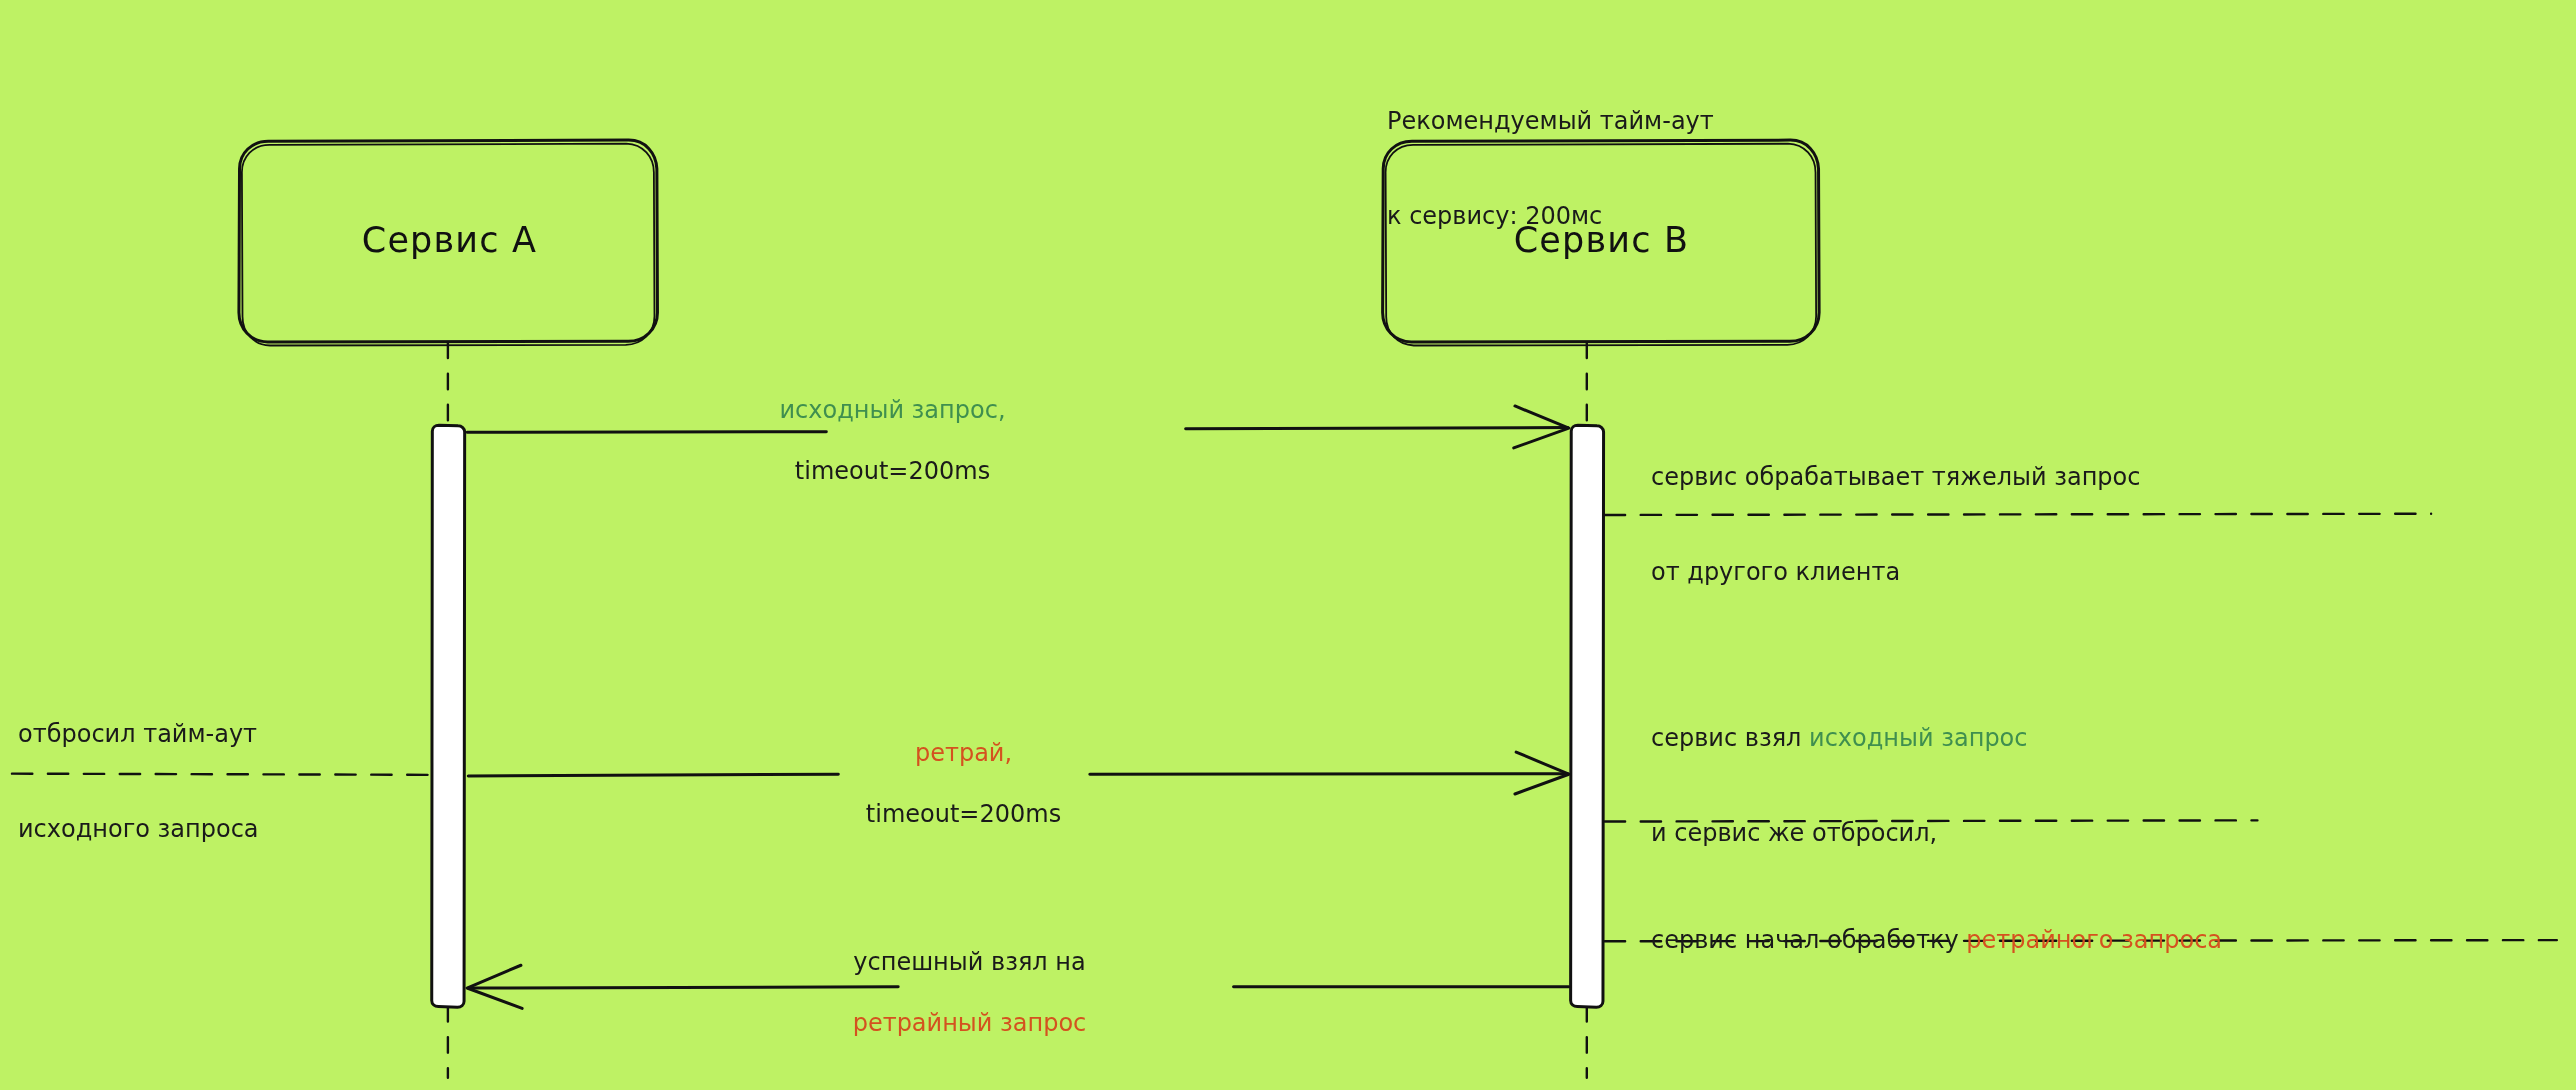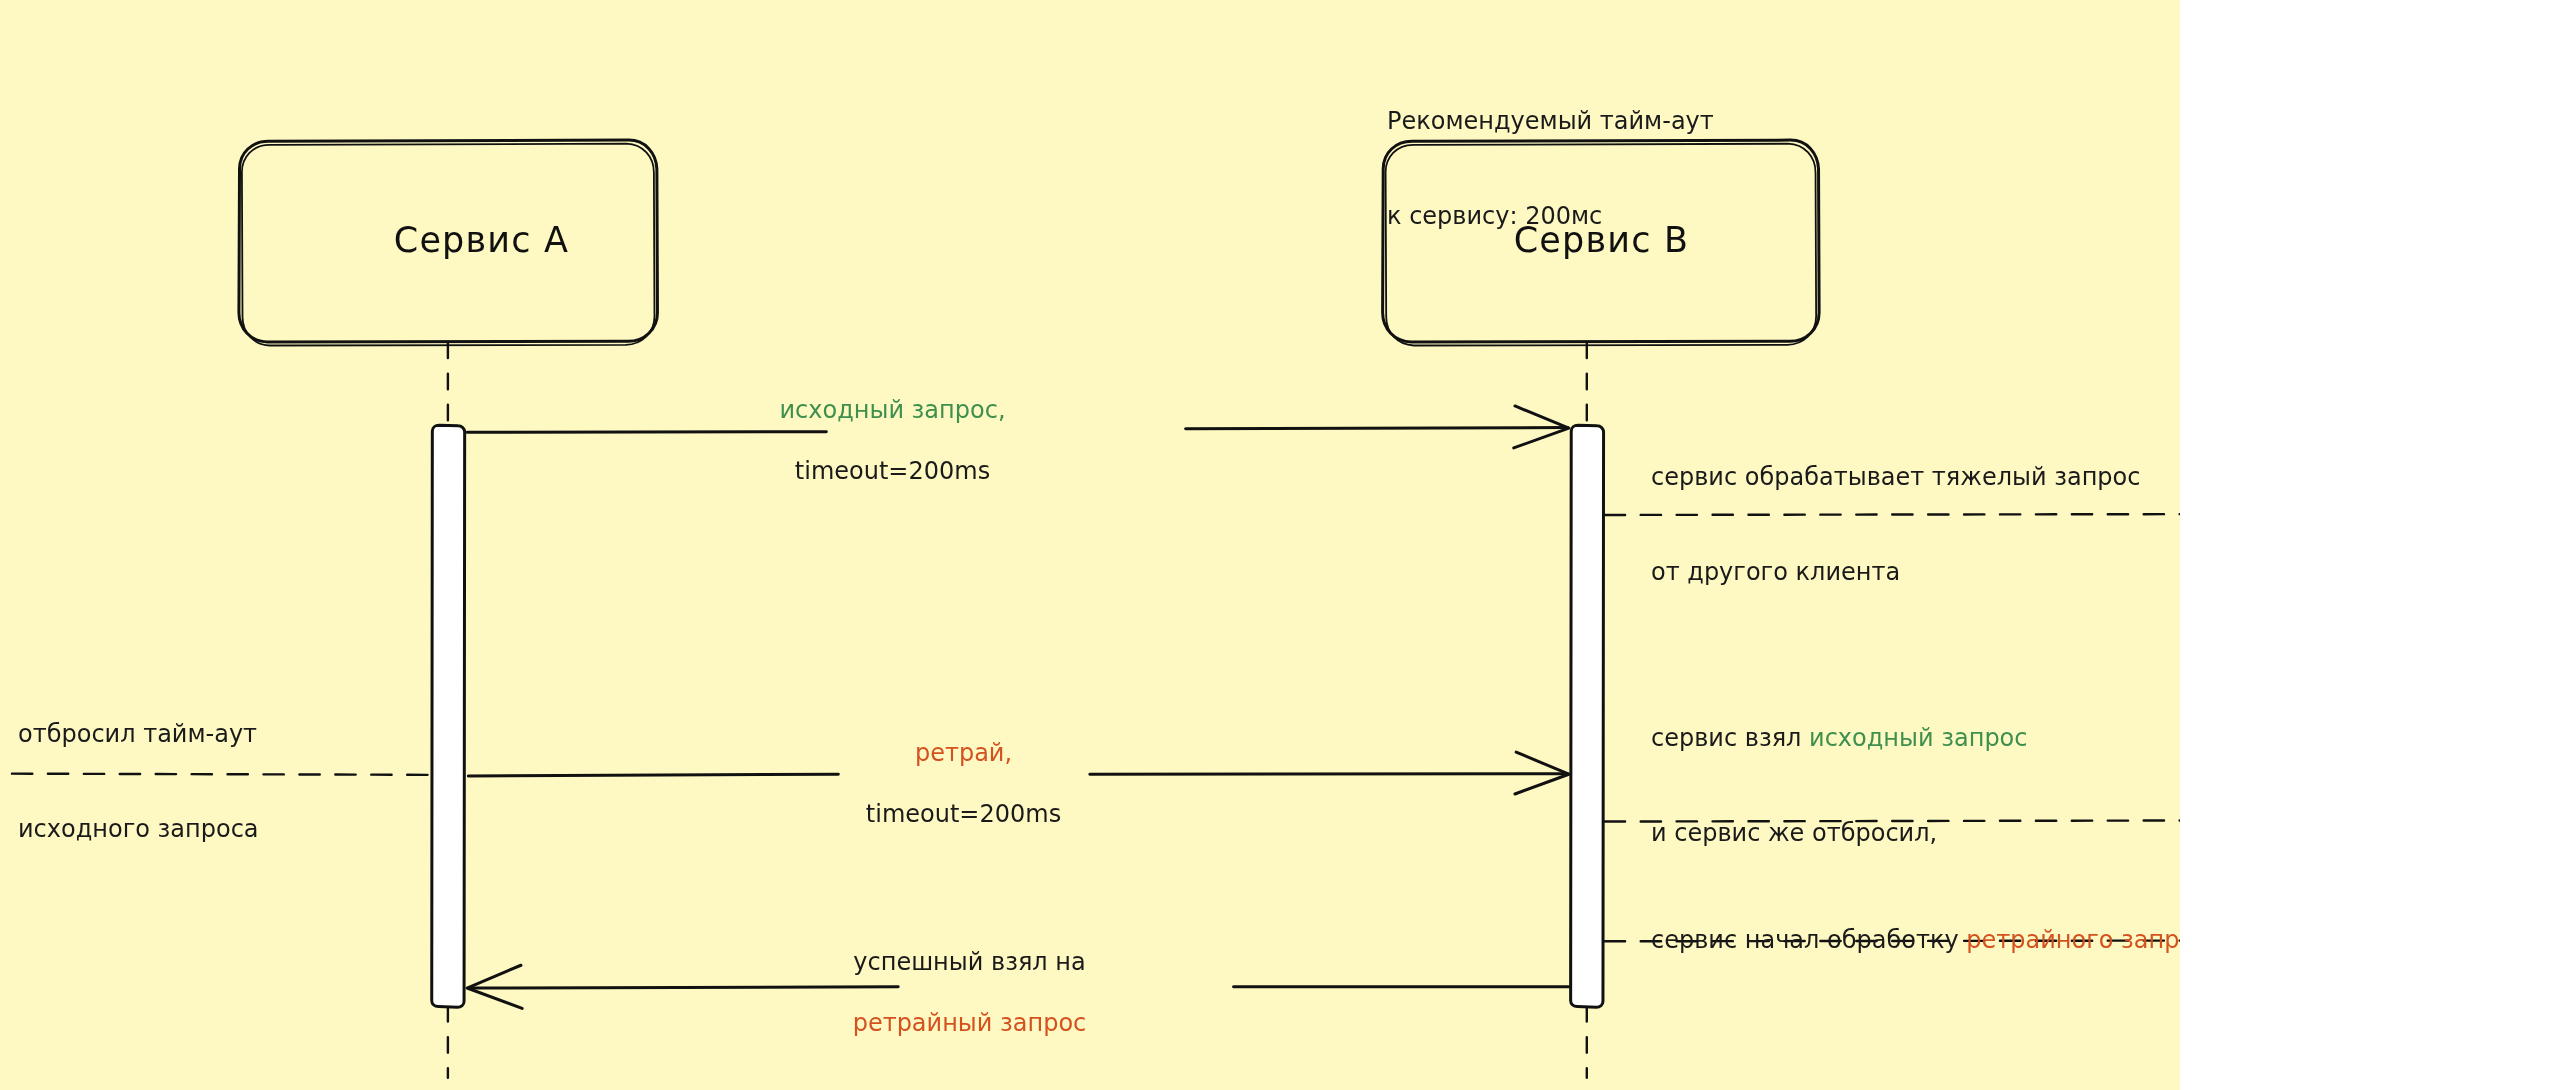--- a/index.html
+++ b/index.html
@@ -5,23 +5,23 @@
   html, body {
     margin: 0;
     padding: 0;
     background: #ffffff;
   }
   body {
     font-family: "DejaVu Sans", sans-serif;
   }
   #canvas {
     position: relative;
-    width: 2180px;
+    width: 2576px;
     height: 1091px;
-    background: #fef9c3;
+    background: #bef264;
     overflow: hidden;
   }
   svg.layer {
     position: absolute;
     left: 0;
     top: 0;
     width: 2576px;
     height: 1091px;
   }
   .lbl {
@@ -110,21 +110,21 @@
         <path d="M20,1292 L720,1294"></path>
       </g>
     </g>
   </svg>
 
   <div class="lbl sz-top" style="left:1387px; top:43px; width:599px;">
     <div>Рекомендуемый тайм-аут</div>
     <div>к сервису: 200мс</div>
   </div>
 
-  <div class="participant-title" style="left:240px; top:180px; width:419px; height:120px;padding-left:32px;">Сервис A</div>
+  <div class="participant-title" style="left:240px; top:180px; width:419px; height:120px;">Сервис A</div>
   <div class="participant-title" style="left:1383px; top:180px; width:437px; height:120px;">Сервис B</div>
 
   <div class="lbl sz-main center note-green" style="left:683px; top:395px; width:419px;">исходный запрос,</div>
   <div class="lbl sz-main center" style="left:683px; top:456px; width:419px;">timeout=200ms</div>
 
   <div class="lbl sz-main center note-orange" style="left:754px; top:738px; width:419px;">ретрай,</div>
   <div class="lbl sz-main center" style="left:754px; top:799px; width:419px;">timeout=200ms</div>
 
   <div class="lbl sz-main center" style="left:754px; top:947px; width:431px;">успешный взял на</div>
   <div class="lbl sz-main center note-orange" style="left:754px; top:1008px; width:431px;">ретрайный запрос</div>

